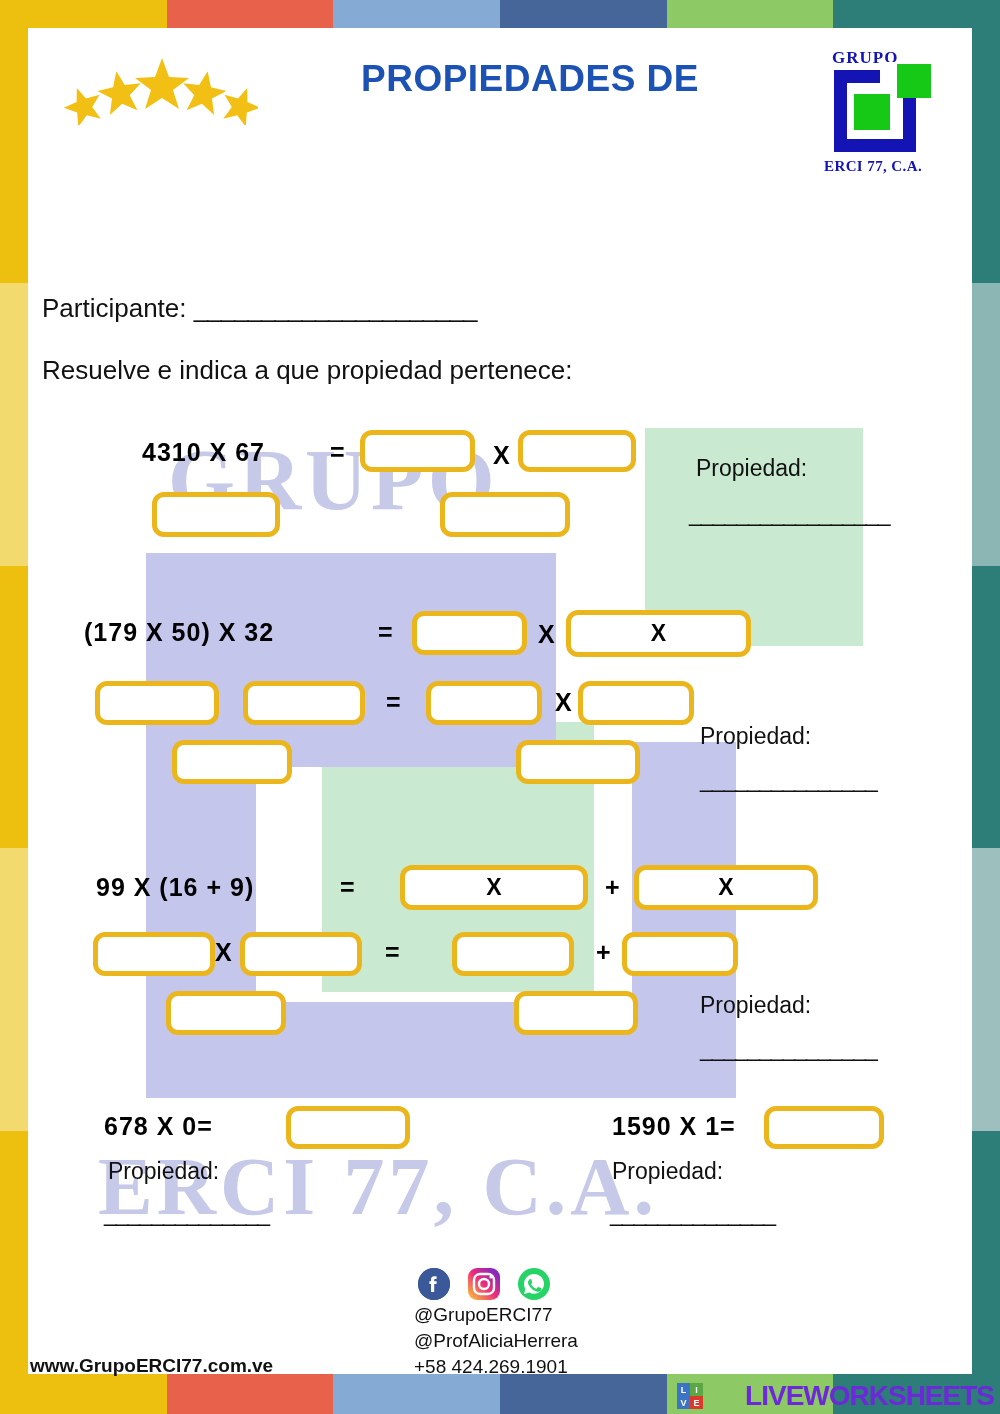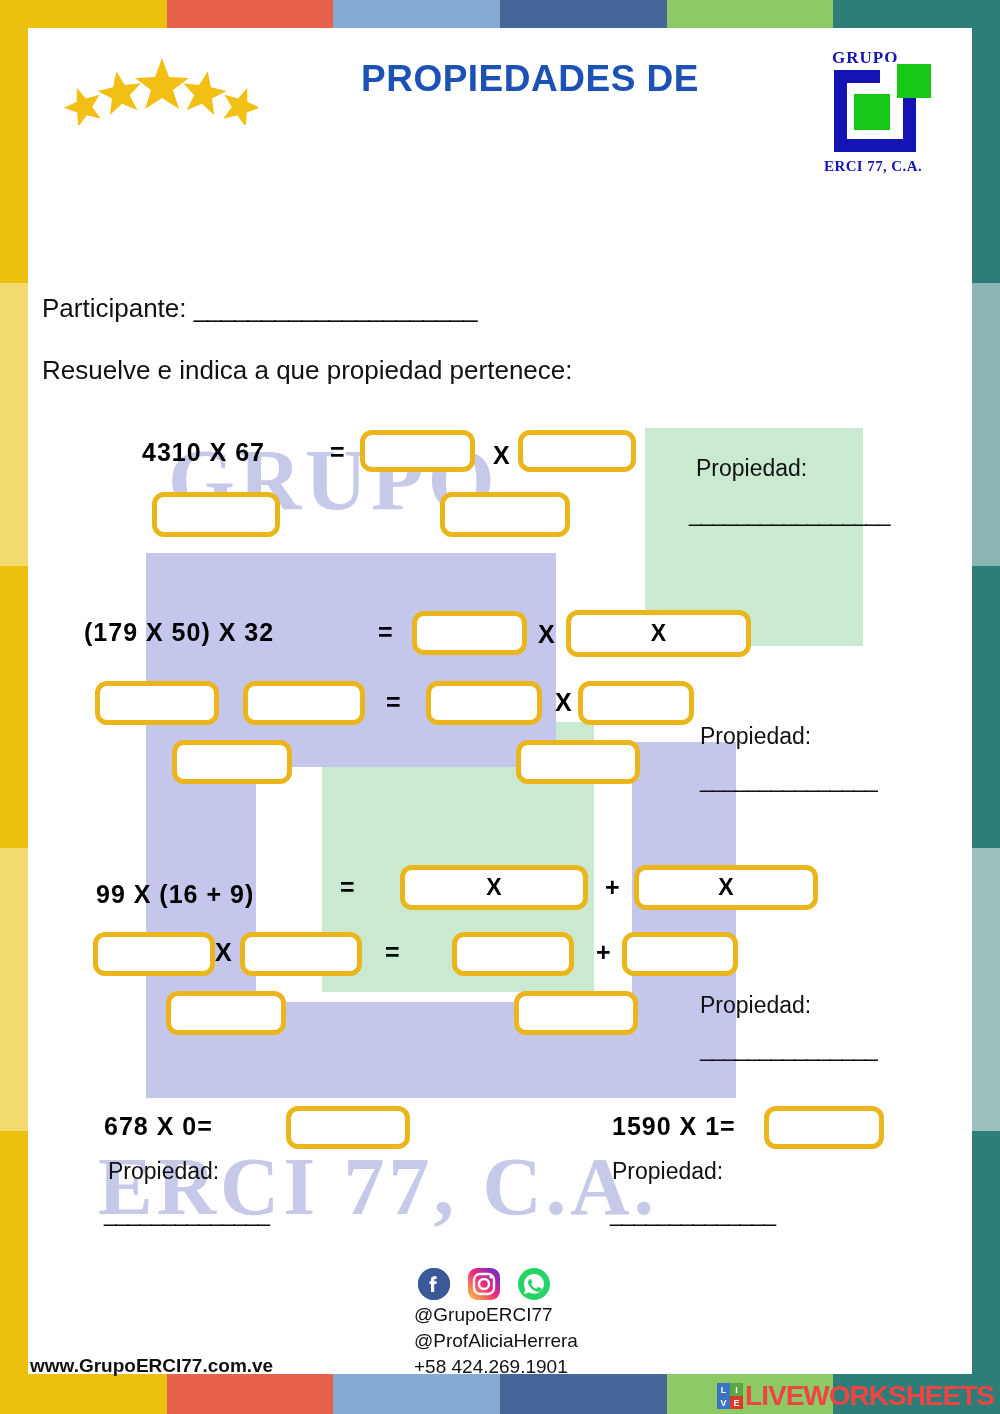--- a/index.html
+++ b/index.html
@@ -82,22 +82,22 @@
     font-family:"Liberation Sans",sans-serif;}
   .fb{background:#3b5998;}
   .handles{position:absolute;left:414px;top:1302px;z-index:7;
     font-size:19px;line-height:26px;color:#111;font-family:"Liberation Sans",sans-serif;}
   .web{position:absolute;left:30px;top:1355px;z-index:7;font-size:19px;font-weight:bold;
     color:#111;font-family:"Liberation Sans",sans-serif;}
   .lws{position:absolute;right:6px;bottom:2px;z-index:9;display:flex;align-items:center;gap:2px;}
   .lws-badge{display:flex;}
   .lws-cell{width:13px;height:13px;display:flex;align-items:center;justify-content:center;
     color:#fff;font-size:9px;font-weight:bold;font-family:"Liberation Sans",sans-serif;}
-  .lws-word{font-size:28px;font-weight:bold;color:#ef4444;letter-spacing:-1px;
-    font-family:"Liberation Sans",sans-serif;}
+  .lws-word{font-size:28px;font-weight:bold;color:#6d28d9;letter-spacing:-1px;
+    font-family:"Liberation Sans",sans-serif;margin-left:40px;}
 </style>
 </head>
 <body>
 
 <div class="page">
 
   <div class="topbar" id="topbar">
       <div style="background: rgb(237, 192, 16); width: 166.667px;"></div>
       <div style="background: rgb(232, 97, 74); width: 166.667px;"></div>
       <div style="background: rgb(133, 170, 212); width: 166.667px;"></div>
@@ -191,21 +191,21 @@
   <div class="op" style="left:386px;top:688px;">=</div>
   <div class="box" style="left:426px;top:681px;width:116px;height:44px;"></div>
   <div class="op" style="left:555px;top:688px;">X</div>
   <div class="box" style="left:578px;top:681px;width:116px;height:44px;"></div>
 
   <div class="box" style="left:172px;top:740px;width:120px;height:44px;"></div>
   <div class="box" style="left:516px;top:740px;width:124px;height:44px;"></div>
   <div class="prop" style="left:700px;top:723px;">Propiedad:</div>
   <div class="propline" style="left:700px;top:766px;">_______________</div>
 
-  <div class="expr" style="left:96px;top:873px;margin-top:7px;">99  X  (16   +   9)</div>
+  <div class="expr" style="left:96px;top:873px;">99  X  (16   +   9)</div>
   <div class="op" style="left:340px;top:873px;">=</div>
   <div class="box" style="left:400px;top:865px;width:188px;height:45px;">X</div>
   <div class="op" style="left:605px;top:873px;">+</div>
   <div class="box" style="left:634px;top:865px;width:184px;height:45px;">X</div>
 
   <div class="box" style="left:93px;top:932px;width:122px;height:44px;"></div>
   <div class="op" style="left:215px;top:938px;">X</div>
   <div class="box" style="left:240px;top:932px;width:122px;height:44px;"></div>
   <div class="op" style="left:385px;top:938px;">=</div>
   <div class="box" style="left:452px;top:932px;width:122px;height:44px;"></div>

